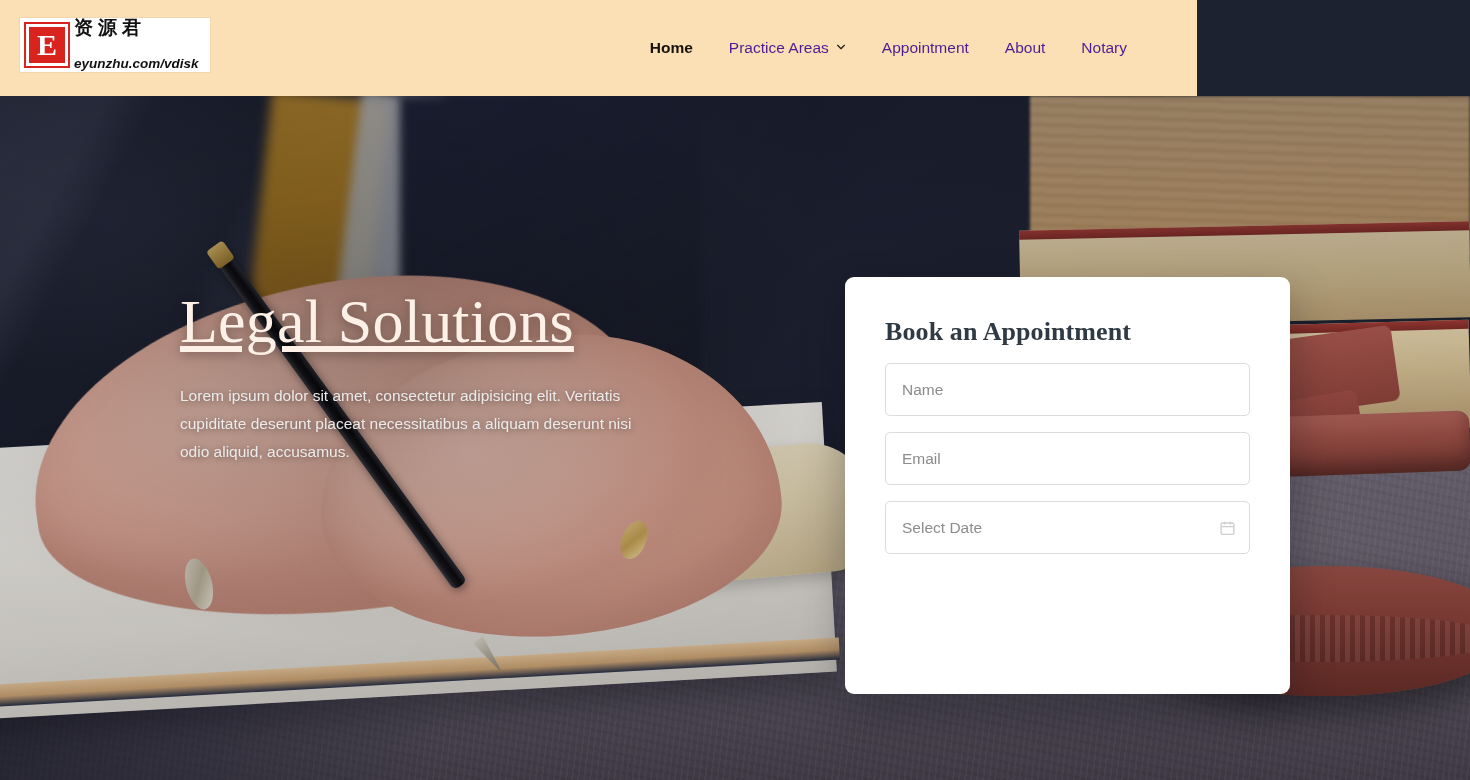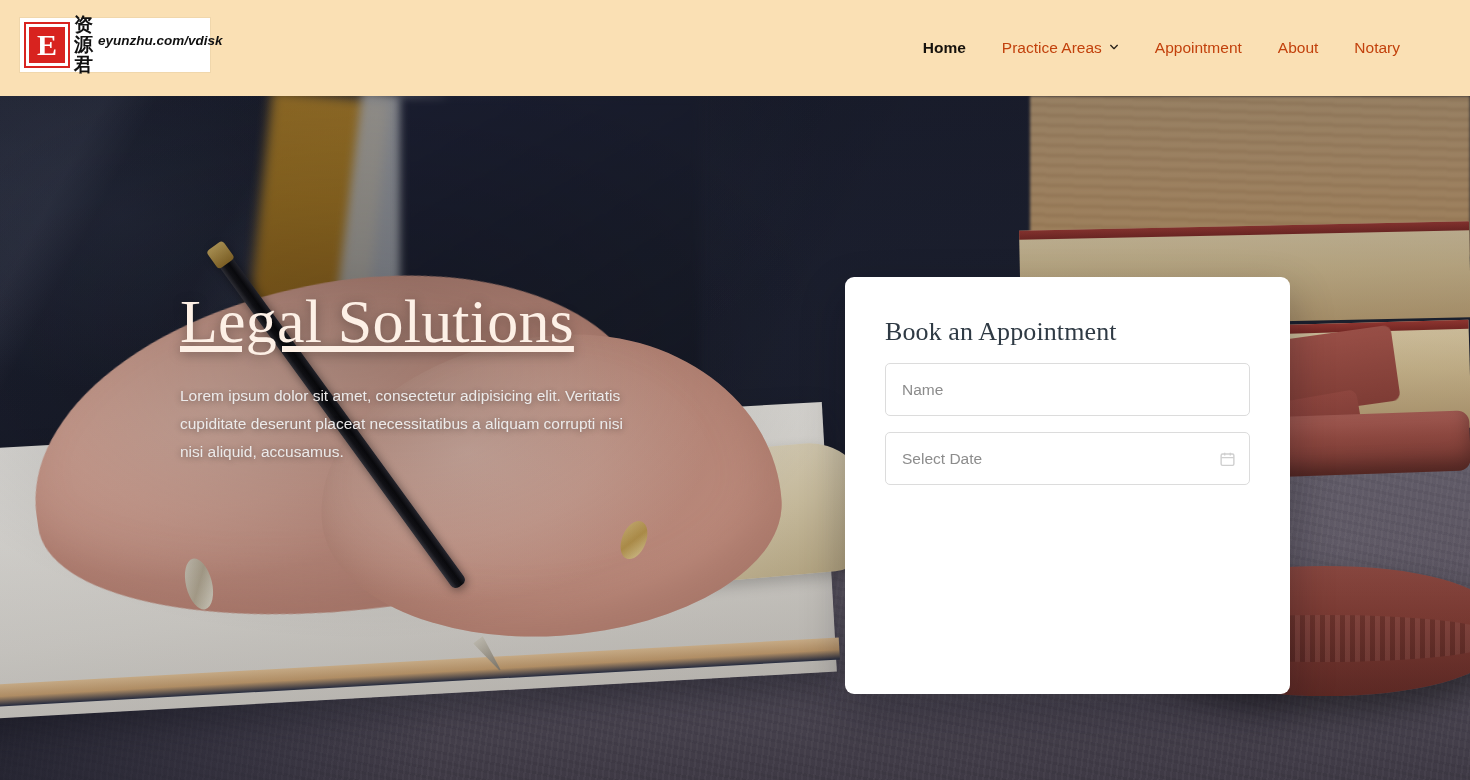--- a/index.html
+++ b/index.html
@@ -7,42 +7,42 @@
   body {
     font-family:"Liberation Sans", sans-serif;
     background:#1d2230;
   }
 
   
   .page { position:relative; width:1470px; height:780px; overflow:hidden; }
 
   
   .site-header{
-    position:absolute; top:0; left:0; width:1470px; height:96px;
+    position:absolute; top:0; left:0; width:1197px; height:96px;
     background:#fae0b4;
     display:flex; align-items:center; z-index:30;text-decoration:underline;
   }
   .brand{
     position:absolute; left:22px; top:50%; transform:translateY(-50%);
     display:flex; align-items:center; gap:10px;
   }
   .brand-name{
     font-family:"Liberation Sans", sans-serif;
     font-size:27px; font-weight:700; color:#1b1b1b; letter-spacing:-0.4px;
     white-space:nowrap;
   }
   .main-nav{
     position:absolute; right:52px; top:50%; transform:translateY(-50%);
     display:flex; align-items:center; gap:0px;
   }
   .nav-item{
     position:relative;
     display:flex; align-items:center; gap:7px;
     padding:0 18px;
-    font-size:15.5px; color:#c2410c; white-space:nowrap;
+    font-size:15.5px; color:#4c1d95; white-space:nowrap;
     cursor:pointer;
   }
   .nav-item.active{ font-weight:700; color:#16120c; }
   .chev{ display:inline-block; width:10px; height:10px; position:relative; top:-1px; }
   .chev svg{ display:block; }
 
   
   .hero{
     position:absolute; left:0; top:96px; width:1470px; height:684px;
     overflow:hidden;
@@ -256,21 +256,21 @@
   
   .booking-card{
     position:absolute; left:845px; top:181px; width:445px; height:417px;
     background:#ffffff; border-radius:9px;
     box-shadow:0 18px 44px rgba(10,10,20,.30);
     padding:40px 40px 0 40px;
     z-index:20;
   }
   .card-title{
     font-family:"Liberation Serif","DejaVu Serif",serif;
-    font-size:26px; font-weight:400; color:#2f3a44; letter-spacing:.1px;
+    font-size:26px; font-weight:700; color:#2f3a44; letter-spacing:.1px;
   }
   .field{
     position:relative;
     margin-top:16px;
   }
   .field input{
     width:365px; height:53px;
     border:1px solid #dcdcdc; border-radius:5px;
     padding:0 16px;
     font-family:"Liberation Sans", sans-serif;
@@ -300,21 +300,21 @@
     box-shadow:0 0 0 1px rgba(0,0,0,.04);
   }
   .wm-badge{
     width:42px; height:42px; flex:0 0 42px;
     background:#d8231f; border:3px solid #fff;
     box-shadow:0 0 0 2px #d8231f;
     display:flex; align-items:center; justify-content:center;
     font-family:"Liberation Serif","DejaVu Serif",serif;
     font-size:30px; font-weight:700; color:#fff; line-height:1;
   }
-  .wm-text{ display:flex; flex-direction:row; justify-content:center; }
+  .wm-text{ display:flex; flex-direction:column; justify-content:center; }
   .wm-cn{
     font-family:"DejaVu Sans", sans-serif;
     font-size:19px; font-weight:700; color:#111; letter-spacing:5px; line-height:1.05;
   }
   .wm-url{
     font-family:"Liberation Sans", sans-serif;
     font-size:13.5px; font-weight:700; color:#111; font-style:italic; line-height:1.1;
     margin-top:19px;
   }
 </style>
@@ -361,30 +361,33 @@
       <div class="ph-gavel-ring2"></div>
       <div class="ph-gavel-head"></div>
       <div class="ph-gavel-base"></div>
       <div class="ph-grade"></div>
     </div>
 
     <div class="hero-copy">
       <h1 class="hero-title">
         <span class="ln2">Legal Solutions</span>
       </h1>
-      <p class="hero-sub">Lorem ipsum dolor sit amet, consectetur adipisicing elit. Veritatis cupiditate deserunt placeat necessitatibus a aliquam corrupti nisi nisi aliquid, accusamus.</p>
+      <p class="hero-sub">Lorem ipsum dolor sit amet, consectetur adipisicing elit. Veritatis cupiditate deserunt placeat necessitatibus a aliquam deserunt nisi odio aliquid, accusamus.</p>
     </div>
 
     <div class="booking-card">
       <div class="card-title">Book an Appointment</div>
 
       <div class="field">
         <input type="text" placeholder="Name" style="">
       </div>
 
+      <div class="field">
+        <input type="text" placeholder="Email" style="">
+      </div>
 
       <div class="field date">
         <input type="text" placeholder="Select Date" style="">
         <span class="cal-icon">
           <svg width="17" height="17" viewBox="0 0 24 24" fill="none" stroke="currentColor" stroke-width="2">
             <rect x="3" y="5" width="18" height="16" rx="2"></rect>
             <line x1="3" y1="10" x2="21" y2="10"></line>
             <line x1="8" y1="3" x2="8" y2="7"></line>
             <line x1="16" y1="3" x2="16" y2="7"></line>
           </svg>

